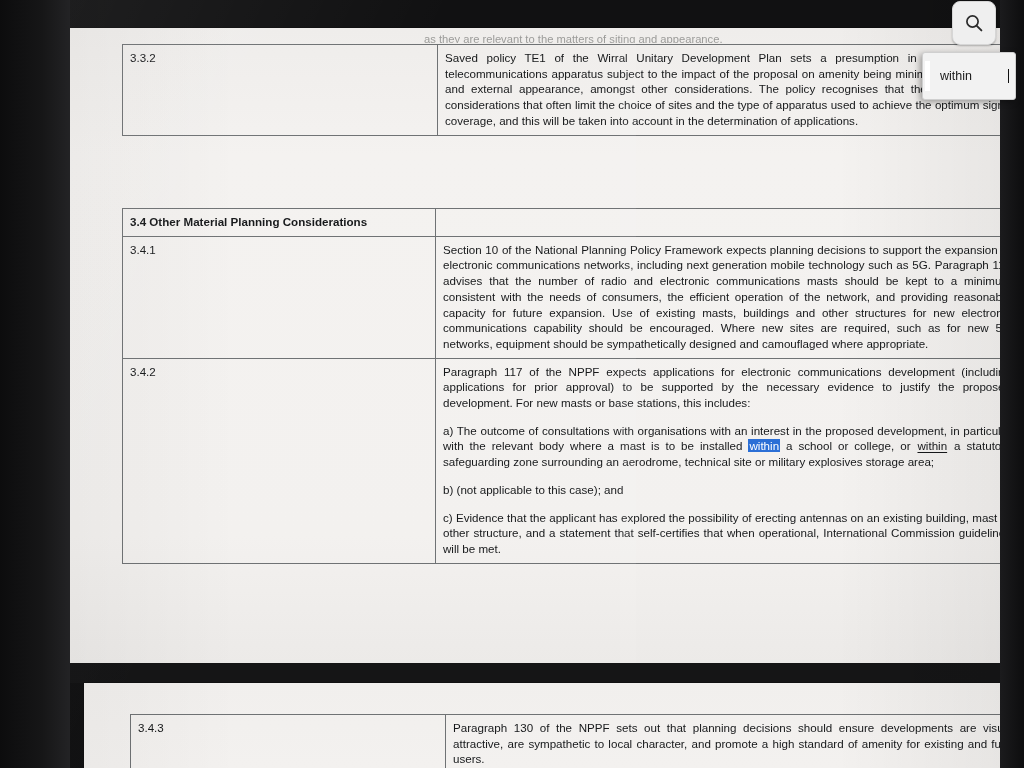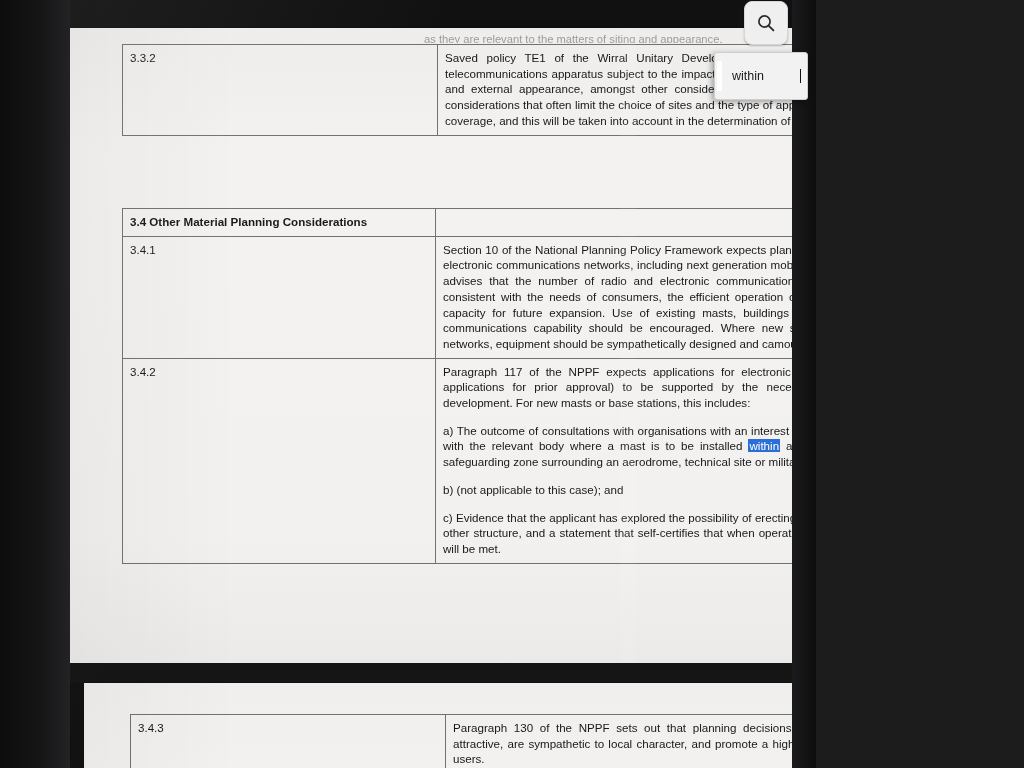--- a/index.html
+++ b/index.html
@@ -7,21 +7,21 @@
     padding: 0;
     width: 1024px;
     height: 768px;
     overflow: hidden;
     background: #1c1c1c;
     font-family: "Liberation Sans", sans-serif;
   }
 
   #screen {
     position: relative;
-    width: 816px;
+    width: 1024px;
     height: 768px;
     background: #111112;
     overflow: hidden;
   }
 
   
   .bezel-left {
     position: absolute;
     left: 0; top: 0;
     width: 70px; height: 768px;

